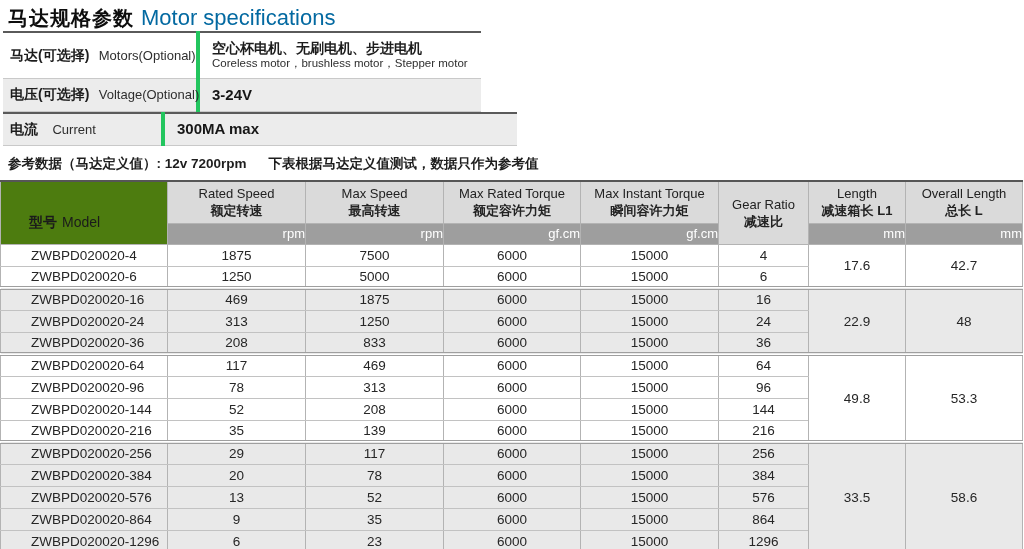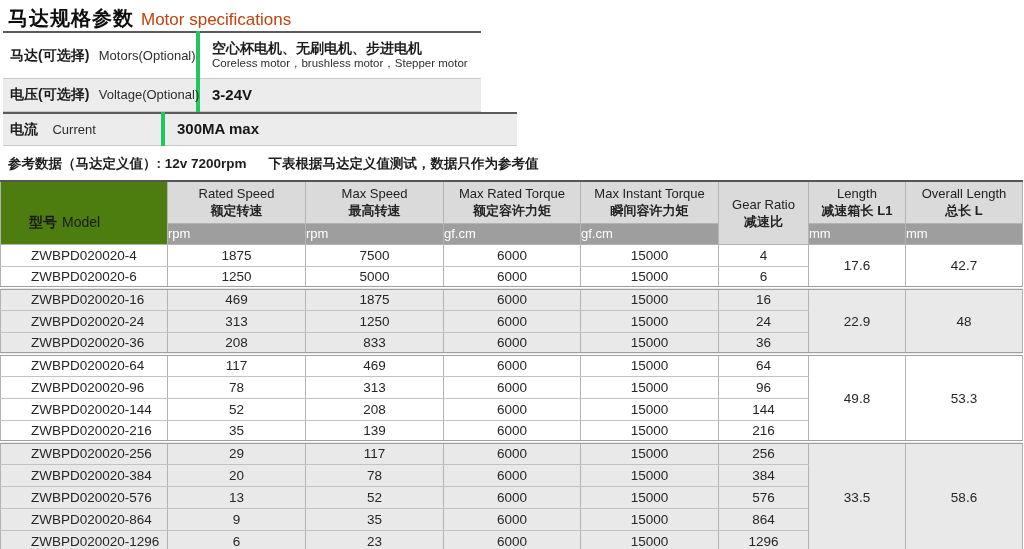--- a/index.html
+++ b/index.html
@@ -7,21 +7,21 @@
   body {
     width: 1024px; height: 549px;
     font-family: "Liberation Sans", "DejaVu Sans", sans-serif;
     color: #222; overflow: hidden;
   }
   .page { width: 1024px; height: 549px; position: relative; }
 
   
   .title-bar { padding: 5px 0 0 8px; height: 28px; white-space: nowrap; }
   .t-zh { font-size: 20px; font-weight: bold; color: #0d0d0d; letter-spacing: 1px; }
-  .t-en { font-size: 17px; color: #c2410c; margin-left: 7px; }
+  .t-en { font-size: 22px; color: #0369a1; margin-left: 7px; }
 
   
   .top-tables { display: flex; margin: 3px 0 0 3px; align-items: flex-start; flex-direction: column; }
   table.info { border-collapse: collapse; table-layout: fixed; }
   table.info { border-top: 2px solid #5a5a5a; border-bottom: 1px solid #c9c9c9; }
   table.info td { border-bottom: 1px solid #c9c9c9; vertical-align: middle; }
   table.info td.val { border-left: 4px solid #22c55e; padding-left: 12px; }
   table.info td.lbl { padding-left: 7px; white-space: nowrap; }
   table.info tr.shade td { background: #ececec; }
   .lbl-zh { font-size: 14px; font-weight: bold; color: #1c1c1c; }
@@ -53,21 +53,21 @@
   table.spec th { font-weight: normal; }
   th.col-h { background: #dadada; height: 42px; text-align: center; vertical-align: middle; padding: 2px 0; }
   .h-en { font-size: 13px; color: #222; line-height: 17px; }
   .h-zh { font-size: 13px; font-weight: bold; color: #222; line-height: 17px; }
   th.model-h {
     background: #4d7c0f; text-align: left; padding-left: 28px;
     vertical-align: bottom; padding-bottom: 12px;
   }
   .mh-zh { font-size: 14px; font-weight: bold; color: #1b1b1b; }
   .mh-en { font-size: 14px; color: #1b1b1b; margin-left: 5px; }
-  tr.unit-row th { background: #9e9e9e; color: #ffffff; font-size: 13px; height: 21px; text-align: left; }
+  tr.unit-row th { background: #9e9e9e; color: #ffffff; font-size: 13px; height: 21px; text-align: right; }
   table.spec tbody td {
     height: 22px; text-align: center; font-size: 13.5px; color: #262626;
     background: #ffffff; border-bottom: 1px solid #c2c2c2;
   }
   table.spec tbody td.model { text-align: left; padding-left: 30px; }
   table.spec tbody tr.alt td { background: #e9e9e9; }
   table.spec tbody td.grp-end { border-bottom: 4px double #9f9f9f; }
   table.spec tbody td.span-cell { vertical-align: middle; }
   table.spec tbody tr:last-child td { border-bottom: 1px solid #b3b3b3; }
 </style>

